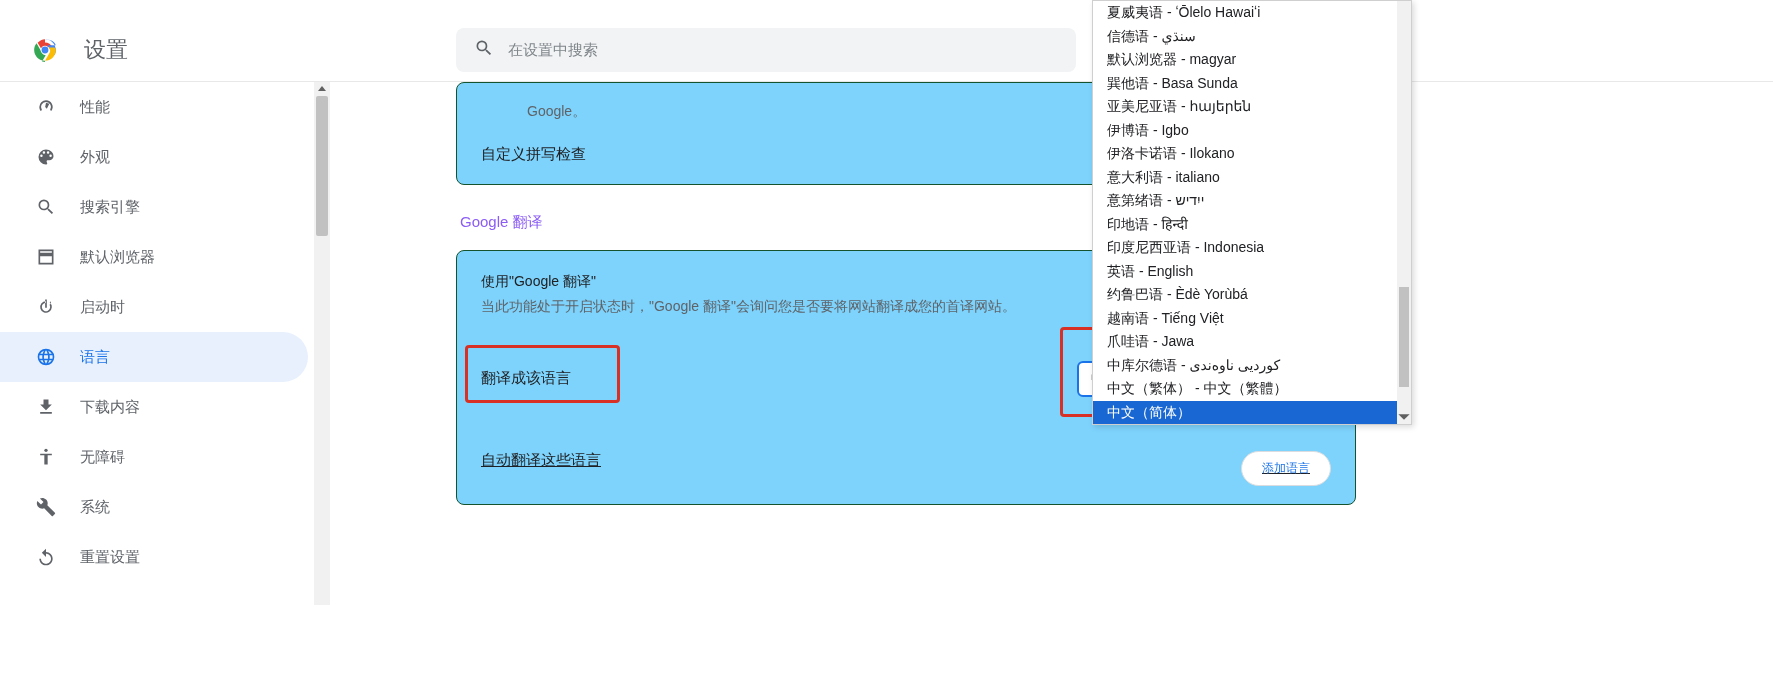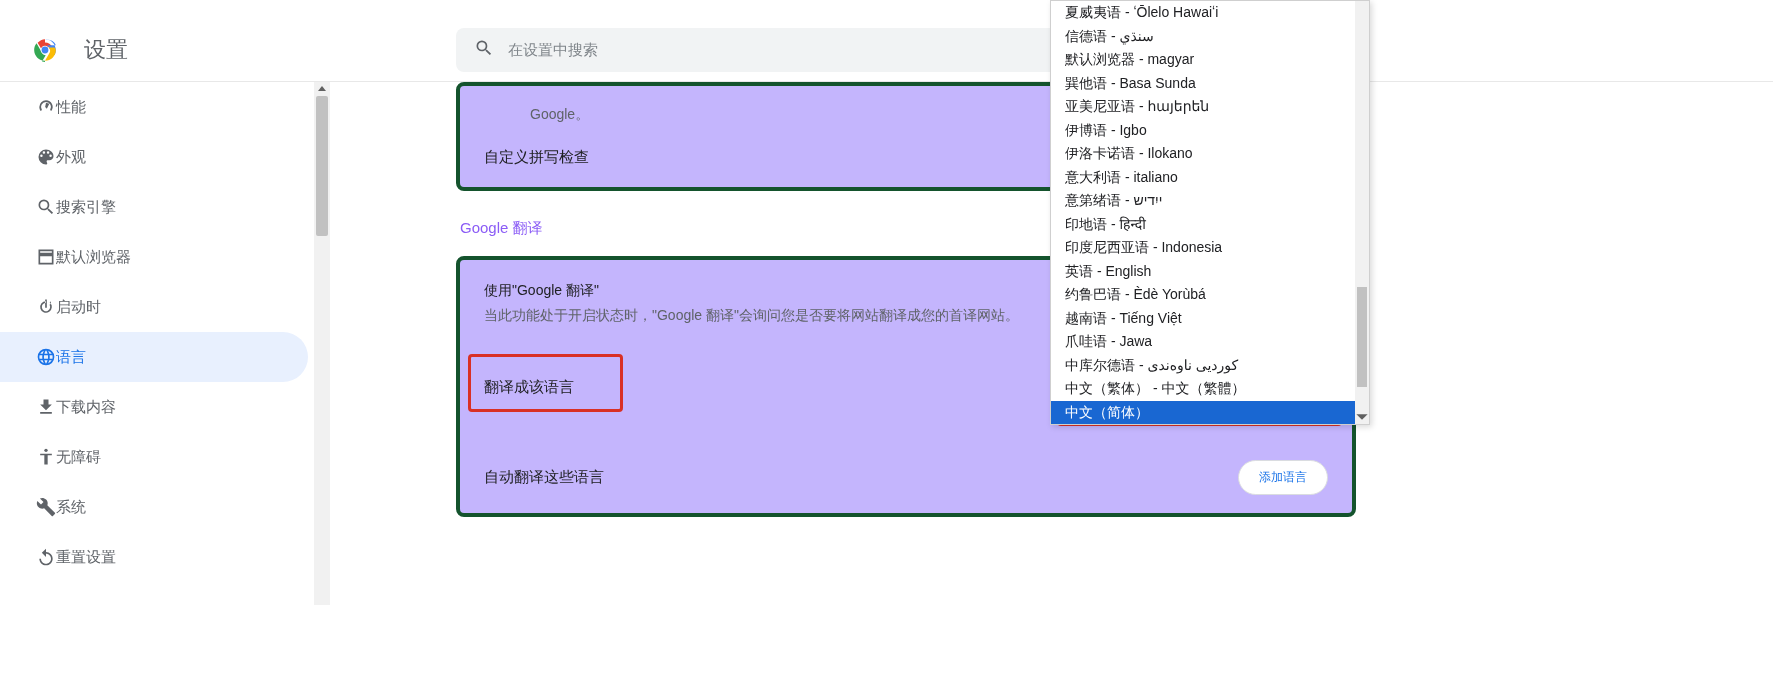--- a/index.html
+++ b/index.html
@@ -15,50 +15,50 @@
   .search-input::placeholder { color: #80868b; }
   
   
   .sidebar { position: absolute; top: 82px; left: 0; width: 330px; height: 523px; overflow-y: auto; }
   .nav-item { display: flex; align-items: center; height: 50px; padding-left: 36px; cursor: pointer; border-radius: 0 25px 25px 0; margin-right: 22px; }
   .nav-item.selected { background: #e8f0fe; }
   .nav-item.selected .nav-label { color: #1a73e8; font-weight: 500; }
   .nav-item.selected .nav-icon { color: #1a73e8; }
   .nav-icon { width: 20px; height: 20px; display: flex; align-items: center; justify-content: center; color: #5f6368; }
   .nav-icon svg { width: 20px; height: 20px; fill: currentColor; }
-  .nav-label { font-size: 15px; color: #5f6368; }
+  .nav-label { margin-left: 24px; font-size: 15px; color: #5f6368; }
   
   
   .sb-scroll { position: absolute; top: 82px; left: 314px; width: 16px; height: 523px; background: #f1f1f1; }
   .sb-thumb { position: absolute; top: 14px; left: 2px; right: 2px; height: 140px; background: #c1c1c1; border-radius: 2px; }
   .sb-arrow { position: absolute; left: 0; right: 0; height: 14px; display:flex; align-items:center; justify-content:center; }
   .sb-arrow svg { width:10px; height:10px; fill:#606060; }
   
   
   .main { position: absolute; top: 82px; left: 456px; width: 900px; }
-  .card { background: #c4b5fd; border: 4px solid #14532d; border-radius: 8px; }
+  .card { background: #7dd3fc; border: 1px solid #14532d; border-radius: 8px; }
   .card1 { margin-top: 0; }
   .desc-text { padding: 20px 70px 10px 70px; font-size: 14px; color: #5f6368; }
   .spell-row { padding: 14px 24px 20px 24px; font-size: 15px; }
   .section-title { margin: 28px 0 18px 4px; font-size: 15px; color: #8b5cf6; }
   .card2 { position: relative; }
   .sub-title { padding: 22px 24px 4px 24px; font-size: 14px; }
   .sub-desc { padding: 0 24px 8px 24px; font-size: 14px; color: #5f6368; line-height: 1.7; }
   .trans-row { display: flex; align-items: center; justify-content: space-between; padding: 34px 24px 36px 24px; position: relative; }
   .red-box-1 { position: absolute; left: 8px; top: 18px; width: 155px; height: 58px; border: 3px solid #d93025; border-radius: 4px; }
   .red-box-2 { position: absolute; right: 10px; top: 0px; width: 285px; height: 90px; border: 3px solid #d93025; border-radius: 4px; }
   .trans-label { font-size: 15px; }
   .select-box { width: 254px; height: 36px; border: 2px solid #1a73e8; border-radius: 6px; display: flex; align-items: center; justify-content: space-between; padding: 0 12px; font-size: 14px; position: relative; z-index: 2; background: #fff; }
   .select-box svg { width: 10px; height: 10px; fill: #5f6368; }
-  .auto-row { display: flex; align-items: center; justify-content: space-between; padding: 18px 24px; font-size: 15px; }
+  .auto-row { display: flex; align-items: flex-start; justify-content: space-between; padding: 18px 24px; font-size: 15px; text-decoration: underline; }
   .add-btn { border: 1px solid #dadce0; background: #fff; color: #1a73e8; padding: 8px 20px; border-radius: 18px; font-size: 12px; cursor: pointer; }
   .empty-row { padding: 20px 70px; font-size: 15px; color: #5f6368; }
   
   
-  .dropdown { position: absolute; top: 0; left: 1050px; width: 320px; background: #fff; border: 1px solid #cfcfcf; box-shadow: 2px 2px 6px rgba(0,0,0,0.15); z-index: 10; }
+  .dropdown { position: absolute; top: 0; left: 1092px; width: 320px; background: #fff; border: 1px solid #cfcfcf; box-shadow: 2px 2px 6px rgba(0,0,0,0.15); z-index: 10; }
   .dd-item { padding: 1px 14px; font-size: 14px; cursor: pointer; white-space: nowrap; line-height: 21.5px; }
   .dd-item.selected { background: #1967d2; color: #fff; }
   .dd-scroll { position: absolute; right: 0; top: 0; width: 14px; bottom: 0; background: #f1f1f1; }
   .dd-thumb { position: absolute; top: 286px; left: 2px; right: 2px; height: 100px; background: #c1c1c1; }
   .dd-arrow-b { position:absolute; bottom:0; left:0; right:0; height:14px; display:flex; align-items:center; justify-content:center; }
 </style>
 </head>
 <body>
 
 <div class="header">

